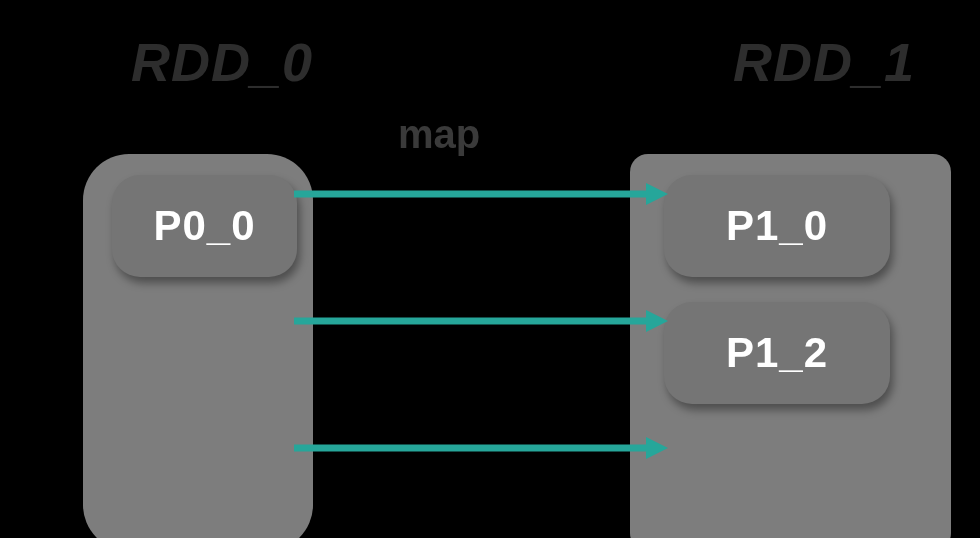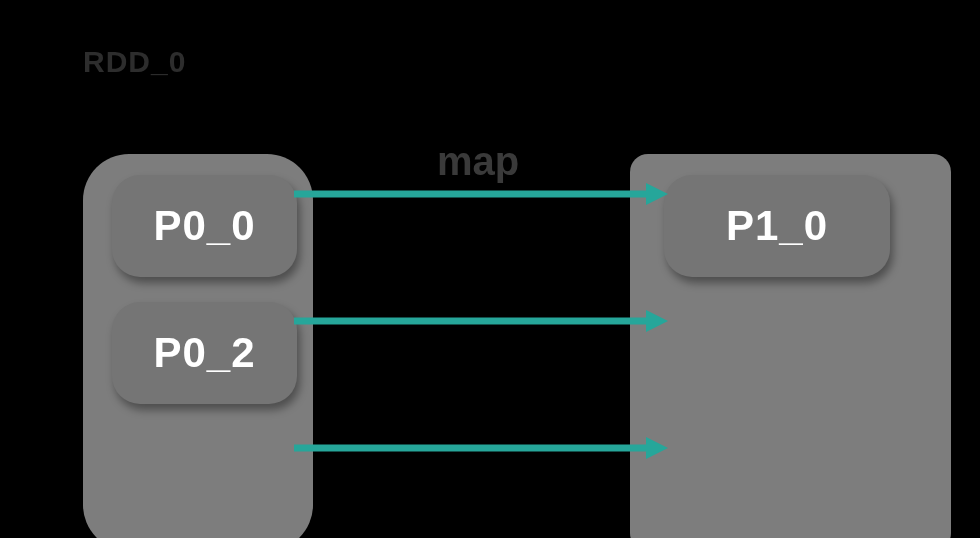--- a/index.html
+++ b/index.html
@@ -12,39 +12,39 @@
     background: var(--bg, #000);
     overflow: hidden;
     font-family: "Liberation Sans", "DejaVu Sans", sans-serif;
   }
 
   .group-title {
     position: absolute;
     top: 38px;
     height: 48px;
     line-height: 48px;
-    font-size: 30px;
+    font-size: 54px;
     font-weight: 600;
     letter-spacing: 1px;
     color: var(--title-text, #2d2d2d);
-    text-align: left;
+    text-align: right;
+    font-style: italic;
   }
   .group-title.left  { left: 83px;  width: 230px; }
   .group-title.right { left: 630px; width: 285px; }
 
   .map-label {
     position: absolute;
     left: 398px;
-    top: 137px;
+    top: 110px;
     width: 160px;
     line-height: 48px;
     font-size: 40px;
     font-weight: 600;
     color: var(--edge-text, #3a3a3a);
-    text-align: center;
   }
 
   .rdd {
     position: absolute;
     top: 122px;
     height: 397px;
     background: var(--container, #7d7d7d);
     border-radius: 46px;
     box-shadow: 0 8px 14px rgba(0,0,0,0.45);
     display: flex;
@@ -84,30 +84,31 @@
     pointer-events: none;
   }
 </style>
 </head>
 <body style="background: rgb(0, 0, 0);">
 
 <div class="stage" style="--bg: #000000; --container: #7d7d7d; --partition: #757575; --title-text: #2d2d2d; --edge-text: #3a3a3a; --partition-text: #ffffff;">
 
   <div class="group-title left">RDD_0</div>
 
+  <div class="group-title right">RDD_1</div>
 
   <div class="map-label">map</div>
 
   <div class="rdd left">
     <div class="partition">P0_0</div>
-    <div class="partition">P0_2</div>
   </div>
 
   <div class="rdd right">
     <div class="partition">P1_0</div>
+    <div class="partition">P1_2</div>
   </div>
 
   <svg class="arrows" width="980" height="538">
       <g>
         <line x1="294" y1="194" x2="648" y2="194" stroke="#26a69a" stroke-width="7"></line>
         <polygon points="646,183 646,205 668,194" fill="#26a69a"></polygon>
       </g>
       <g>
         <line x1="294" y1="321" x2="648" y2="321" stroke="#26a69a" stroke-width="7"></line>
         <polygon points="646,310 646,332 668,321" fill="#26a69a"></polygon>

